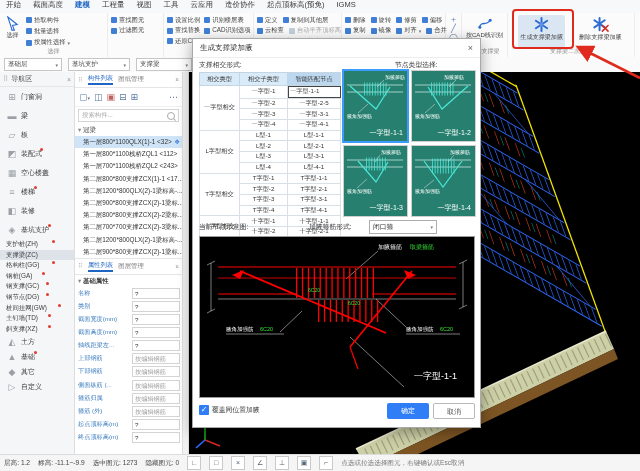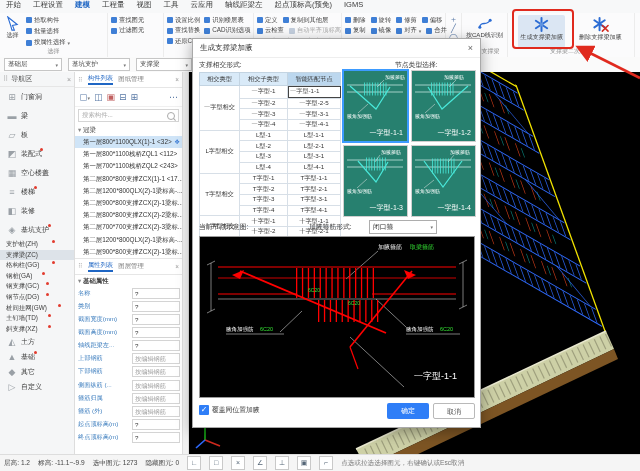--- a/index.html
+++ b/index.html
@@ -78,27 +78,27 @@
   .arrowsvg{position:absolute;left:0;top:0;width:640px;height:471px;z-index:50;pointer-events:none;}
   svg text{font-family:"Liberation Sans","DejaVu Sans",sans-serif;}
 </style>
 </head>
 <body>
 
 <div class="app">
 
   <div class="tabs">
     <span class="tab">开始</span>
-    <span class="tab">工程设置</span>
+    <span class="tab">截面高度</span>
     <span class="tab active">建模</span>
     <span class="tab">工程量</span>
     <span class="tab">视图</span>
     <span class="tab">工具</span>
     <span class="tab">云应用</span>
-    <span class="tab">轴线距梁左</span>
+    <span class="tab">造价协作</span>
     <span class="tab">起点顶标高(预免)</span>
     <span class="tab">IGMS</span>
   </div>
 
   <div class="ribbon">
     <div class="rg" style="width:108px;display:flex;gap:4px;">
       <div class="bigbtn">
         <svg width="15" height="15" viewBox="0 0 16 16">
             <path d="M3 1 L13 9 L8 10 L10 15 L7.4 15 L6 10 Z" fill="#fff" stroke="#2b6cd4" stroke-width="1.2"></path>
           </svg>

